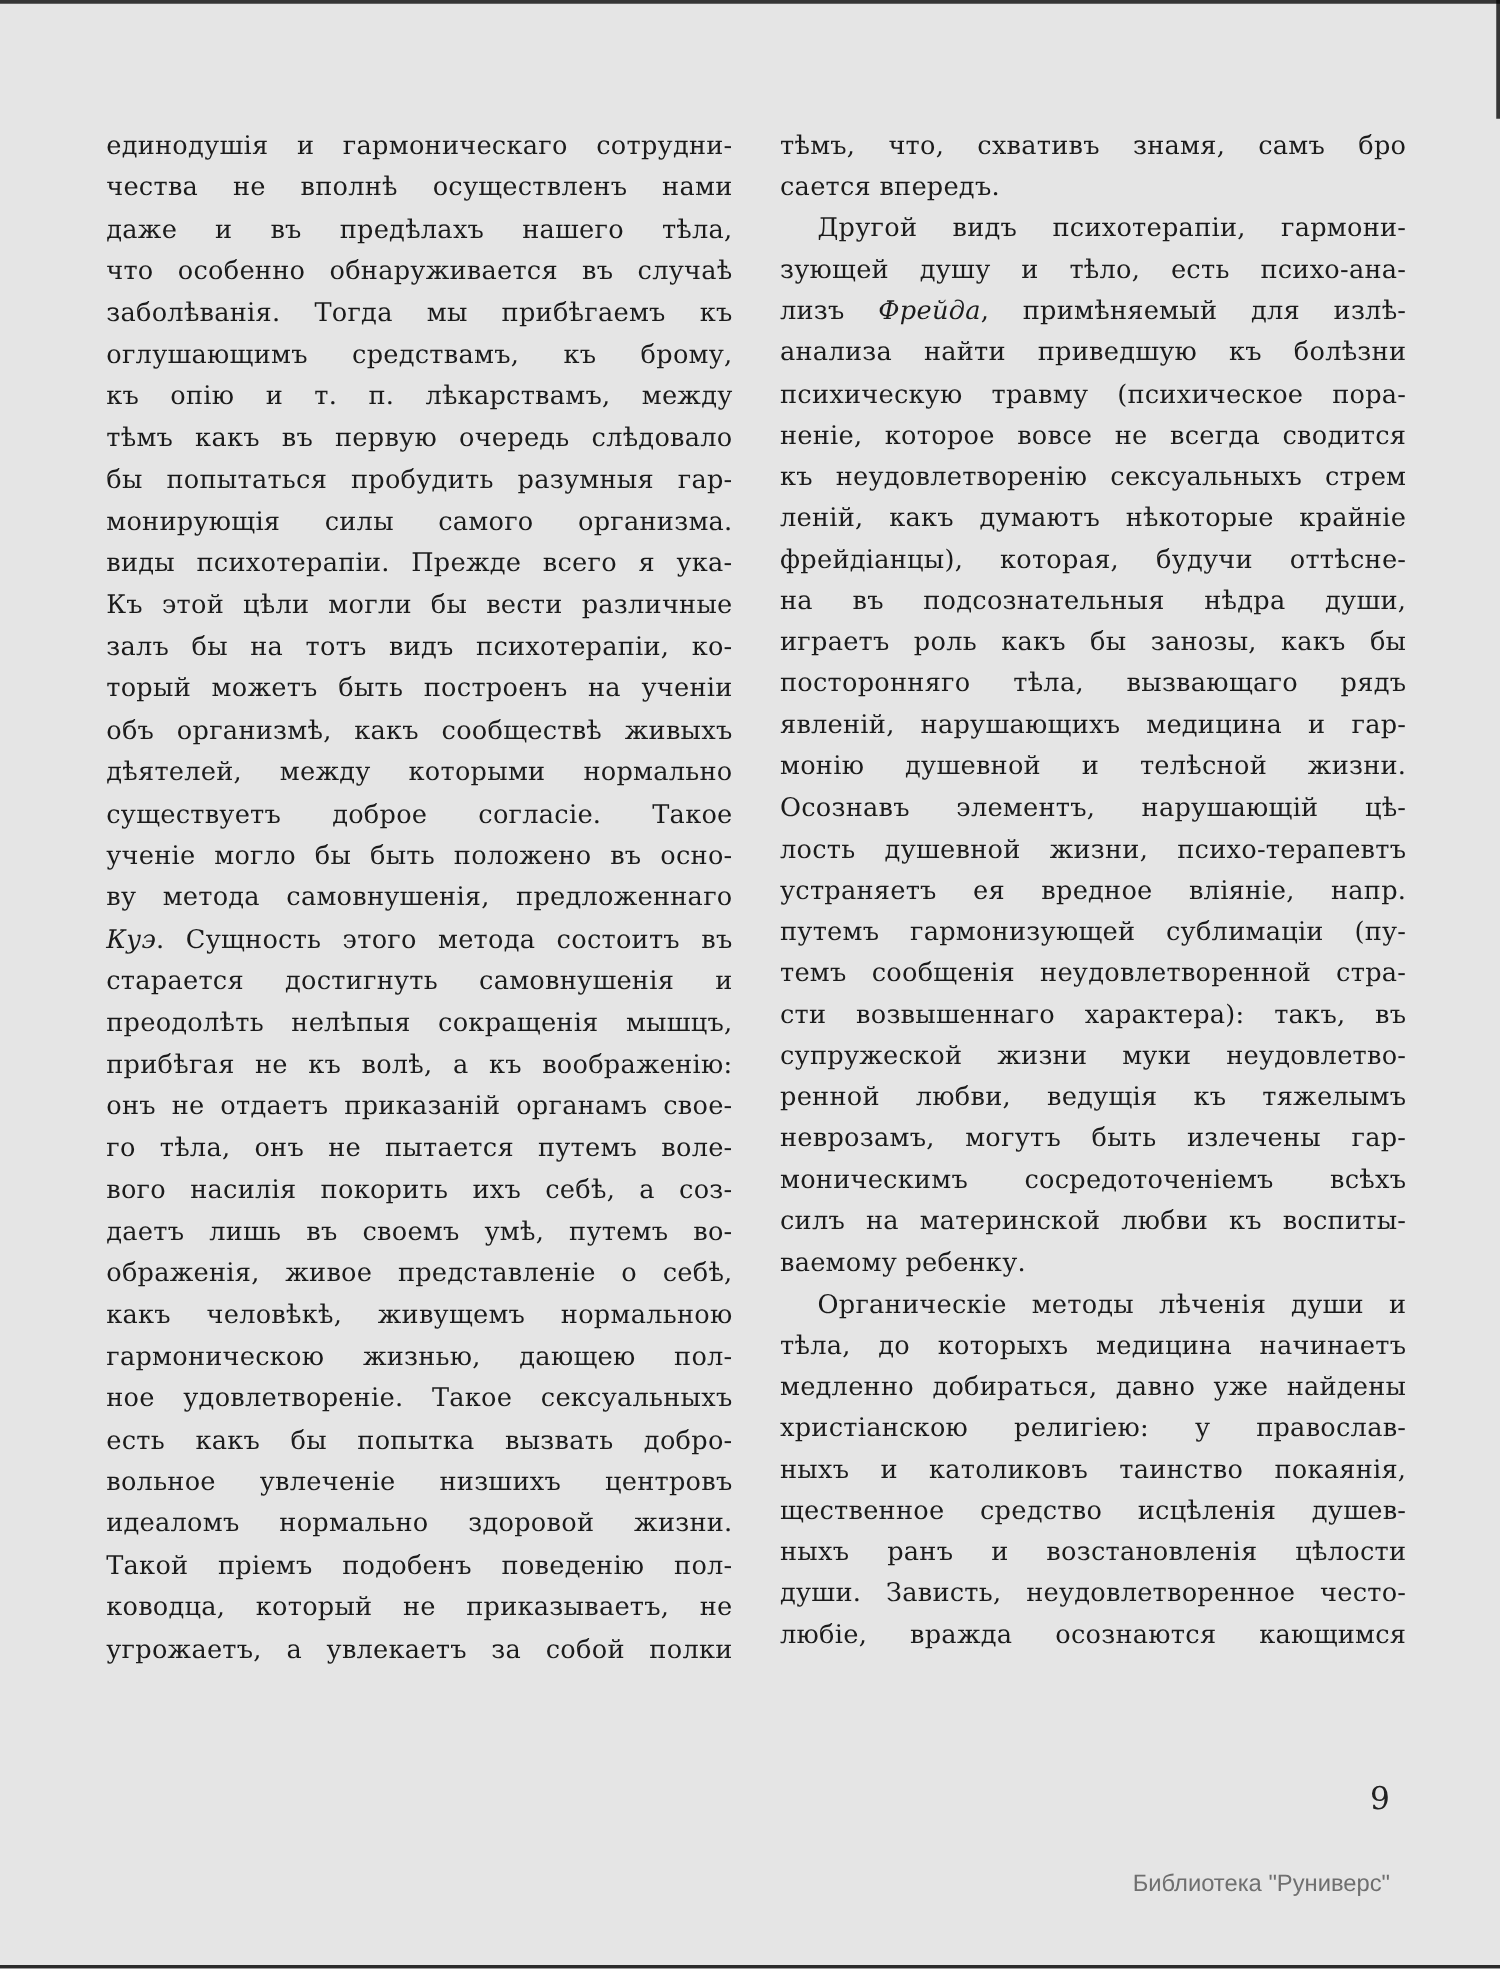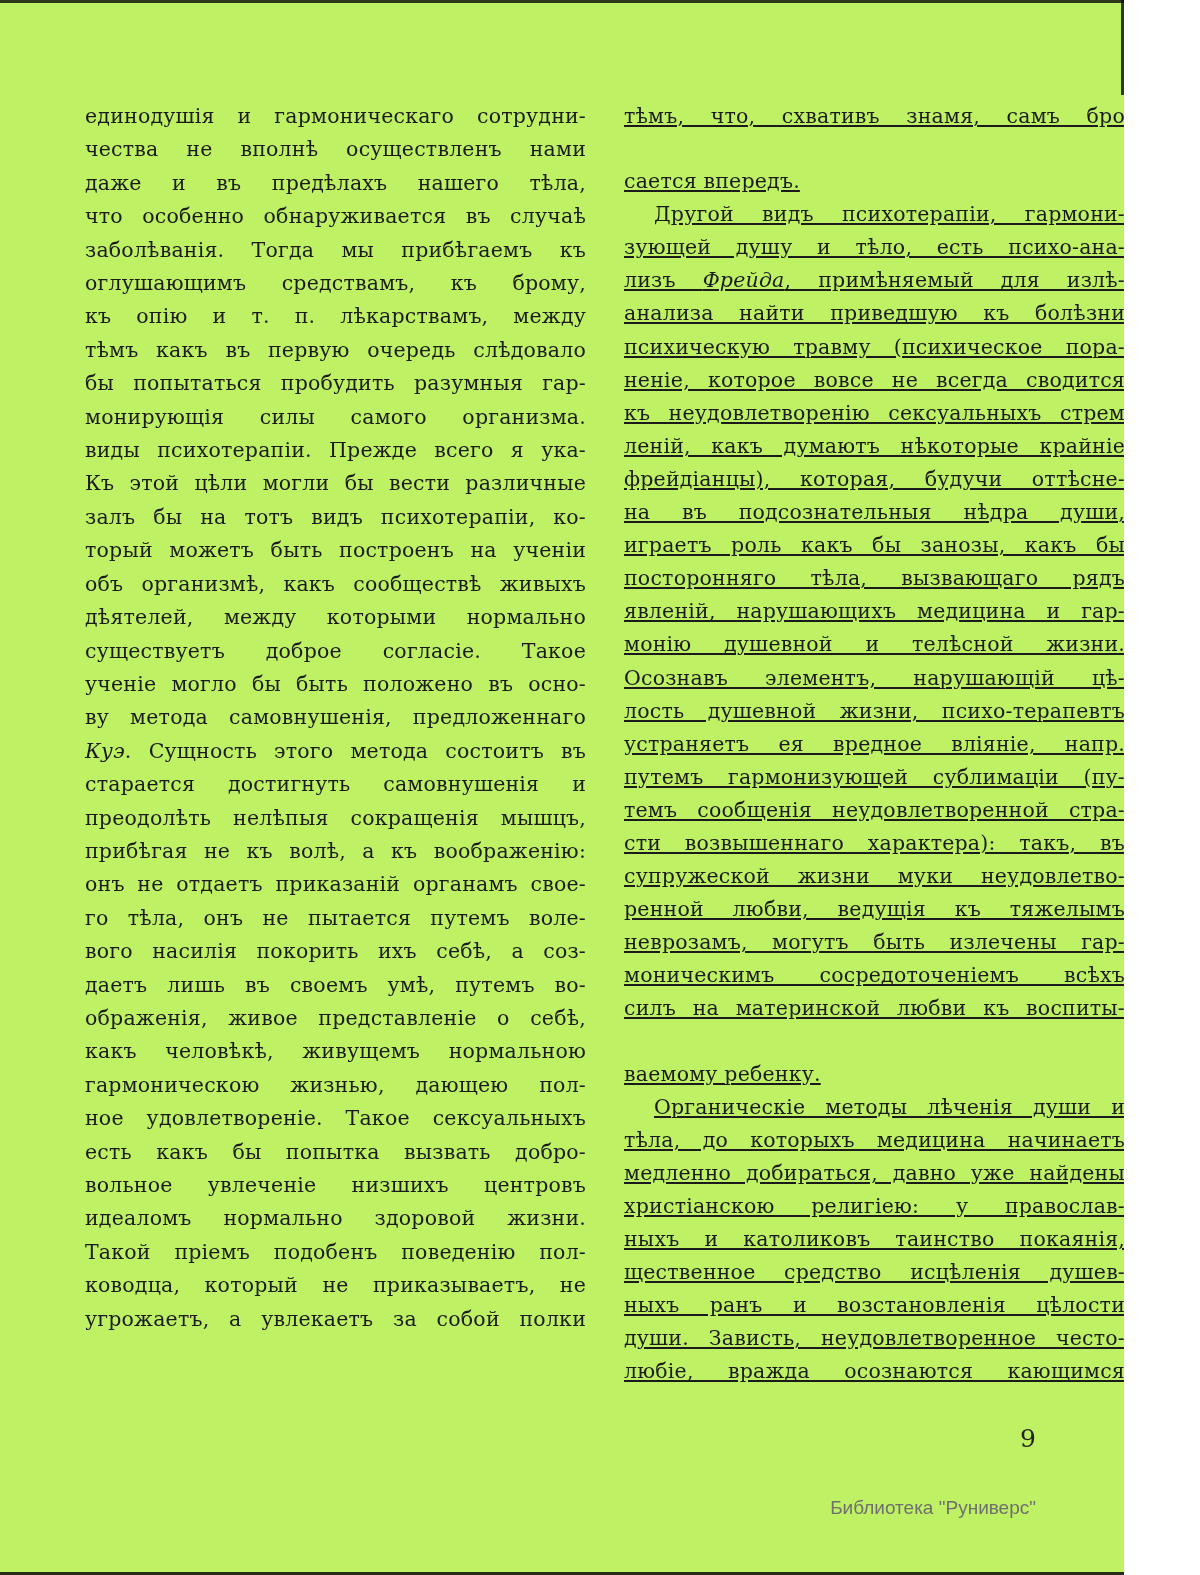--- a/index.html
+++ b/index.html
@@ -2,27 +2,26 @@
 <html><head>
 <meta charset="utf-8">
 <style>
   html, body {
     margin: 0;
     padding: 0;
     background: #ffffff;
   }
   .page {
     position: relative;
-    width: 1080px;
+    width: 1200px;
     height: 1575px;
-    background: #bef264;
+    background: #e5e5e5;
     overflow: hidden;
     font-family: "DejaVu Serif", "Liberation Serif", serif;
     color: #1b1b1b;
-    padding-left: 44px;
   }
   
   .edge-top {
     position: absolute; top: 0; left: 0;
     width: 100%; height: 3px;
     background: #0a0a0a; opacity: .8;
   }
   .edge-bottom {
     position: absolute; bottom: 0; left: 0;
     width: 100%; height: 3px;
@@ -39,30 +38,29 @@
     left: 85px;
     width: 1040px;
     display: flex;
   }
   .col {
     width: 501px;
     font-size: 20.5px;
     letter-spacing: 0.2px;
   }
   .col-left  { line-height: 33.4px; margin-right: 38px; }
-  .col-right { line-height: 33.1px; text-decoration: underline; }
+  .col-right { line-height: 33.1px; }
   .line {
     text-align: justify;
     text-align-last: justify;
     white-space: normal;
   }
   .line.nojust {
     text-align: center;
     text-align-last: left;
-    margin-top: 32px;
   }
   .line.indent {
     padding-left: 30px;
     box-sizing: border-box;
   }
   .it { font-style: italic; }
   .page-number {
     position: absolute;
     top: 1424px;
     right: 88px;

